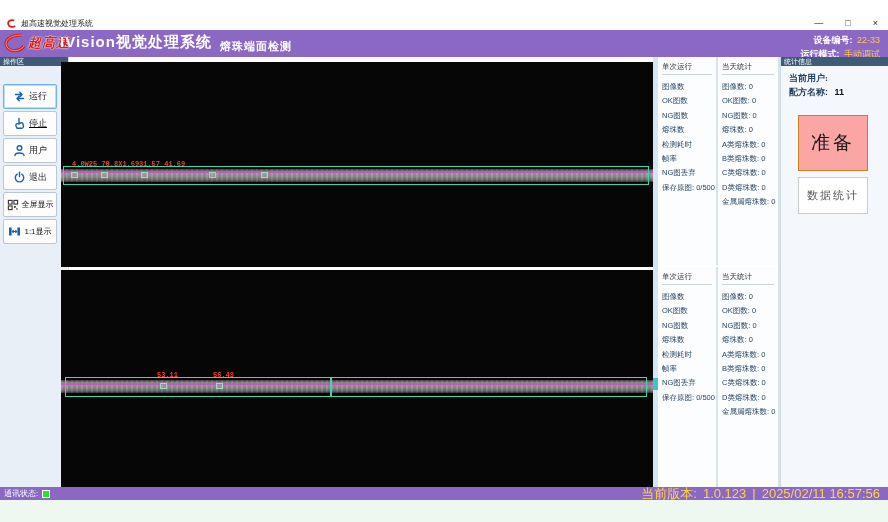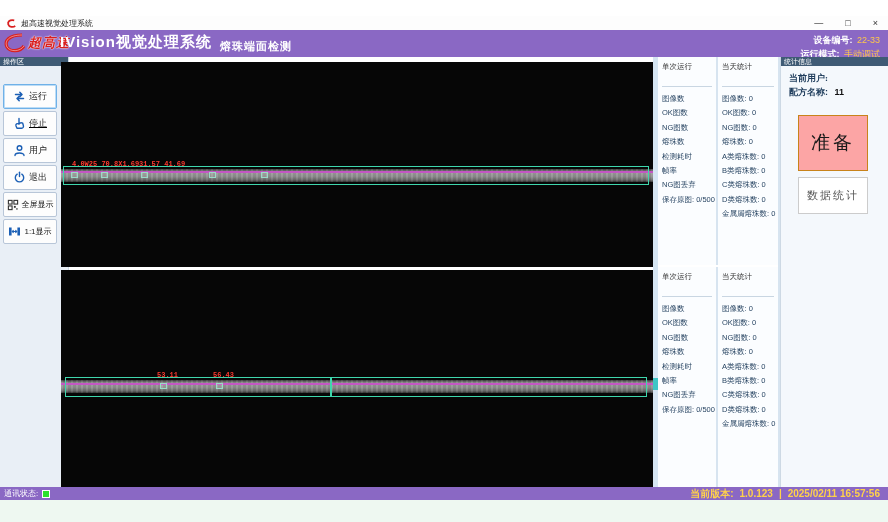--- a/index.html
+++ b/index.html
@@ -55,40 +55,40 @@
   .vthumb { position:absolute; left:0; width:5px; height:12px; background:#3ec6c6; cursor:pointer; }
 
   
   .stats { position:absolute; left:658px; width:120px; background:#fbfdff; }
   .stats-top { top:57px; height:208px; }
   .stats-bot { top:267px; height:220px; }
   .stat-col { position:absolute; top:0; bottom:0; padding:5px 0 0 4px; }
   .stat-col.c1 { left:0; width:58px; }
   .stat-col.c2 { left:60px; width:60px; }
   .col-div { position:absolute; left:58px; top:0; bottom:0; width:2px; background:#d7e4f0; }
-  .stat-cap { font-size:7.5px; color:#333; border-bottom:1px solid #c9d6e2; padding-bottom:14px; margin-bottom:5px; margin-right:4px; }
+  .stat-cap { font-size:7.5px; color:#333; border-bottom:1px solid #c9d6e2; padding-bottom:2px; margin-bottom:5px; margin-right:4px; }
   .stat-row { font-size:7.5px; color:#1f3d5c; line-height:14.4px; white-space:nowrap; }
   .rdiv { position:absolute; left:778px; top:57px; width:2px; height:430px; background:#d7e4f0; }
 
   
   .info { position:absolute; left:780px; top:57px; width:108px; height:430px; background:#f4f8fc; border-left:1px solid #cdd9e4; }
   .info-row { position:absolute; left:8px; font-size:9px; font-weight:bold; color:#1f3d5c; }
   .info-val { color:#111; font-weight:bold; margin-left:4px; }
   .btn-ready { position:absolute; left:17px; top:58px; width:70px; height:56px; background:#fca5a5; border:1px solid #c8831a;
                font-size:19px; letter-spacing:3px; color:#1a1a1a; cursor:pointer; font-family:"Liberation Serif", serif; }
   .btn-data { position:absolute; left:17px; top:120px; width:70px; height:37px; background:#ffffff; border:1px solid #cccccc;
               font-size:11px; letter-spacing:2px; color:#555; cursor:pointer; font-family:"Liberation Serif", serif; }
 
   
   .statusbar { position:absolute; left:0; top:487px; width:888px; height:13px; background:#8a68c4; }
   .comm { position:absolute; left:4px; top:0; height:13px; display:flex; align-items:center; gap:4px; }
   .comm .lbl { font-size:8px; color:#ffffff; }
   .comm-dot { width:8px; height:8px; background:#2ce32c; border:1px solid #ffffff; }
   .ver { position:absolute; right:8px; top:0; height:13px; display:flex; align-items:center; gap:6px; }
-  .ver span { font-size:10px; color:#ffd24a;font-weight:bold; }
+  .ver span { font-size:13px; color:#ffd24a; }
   .bottom-pad { position:absolute; left:0; top:500px; width:888px; height:22px; background:#eef8f1; }
 </style>
 </head>
 <body>
 
 <div class="app">
 
   <div class="titlebar">
     <div class="titlebar-inner">
       <svg class="app-logo-sm" viewBox="0 0 12 12">

